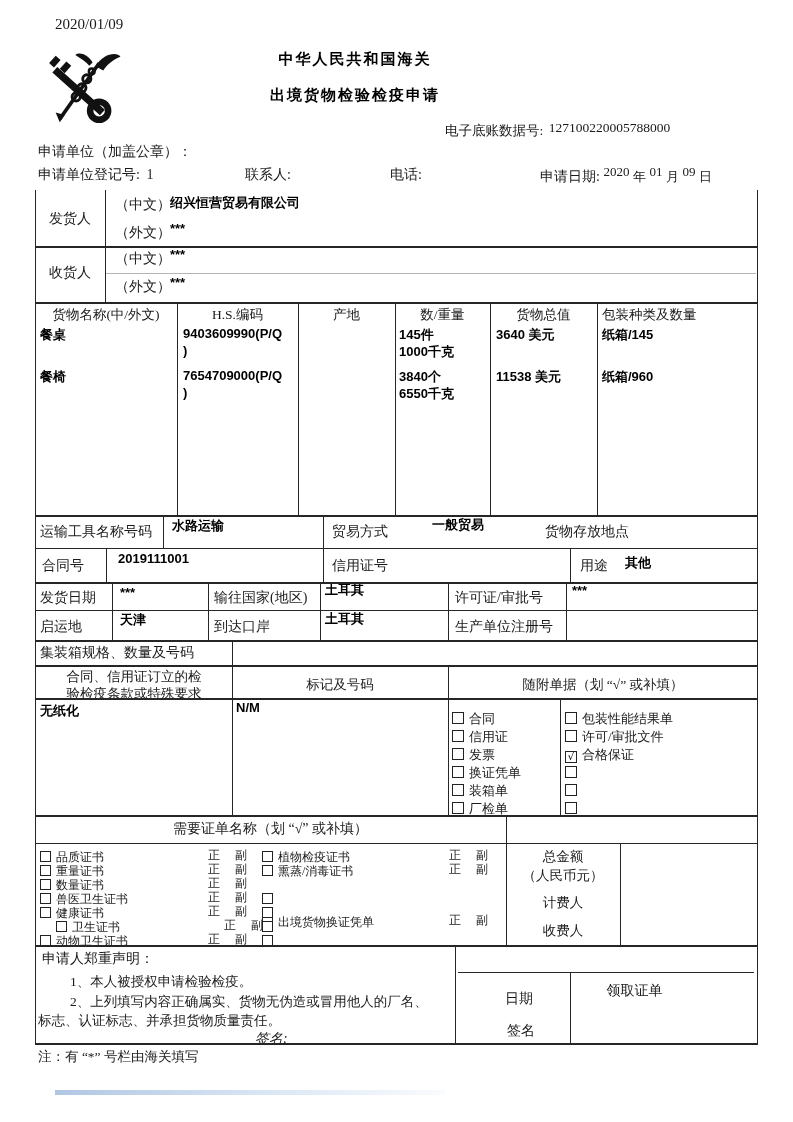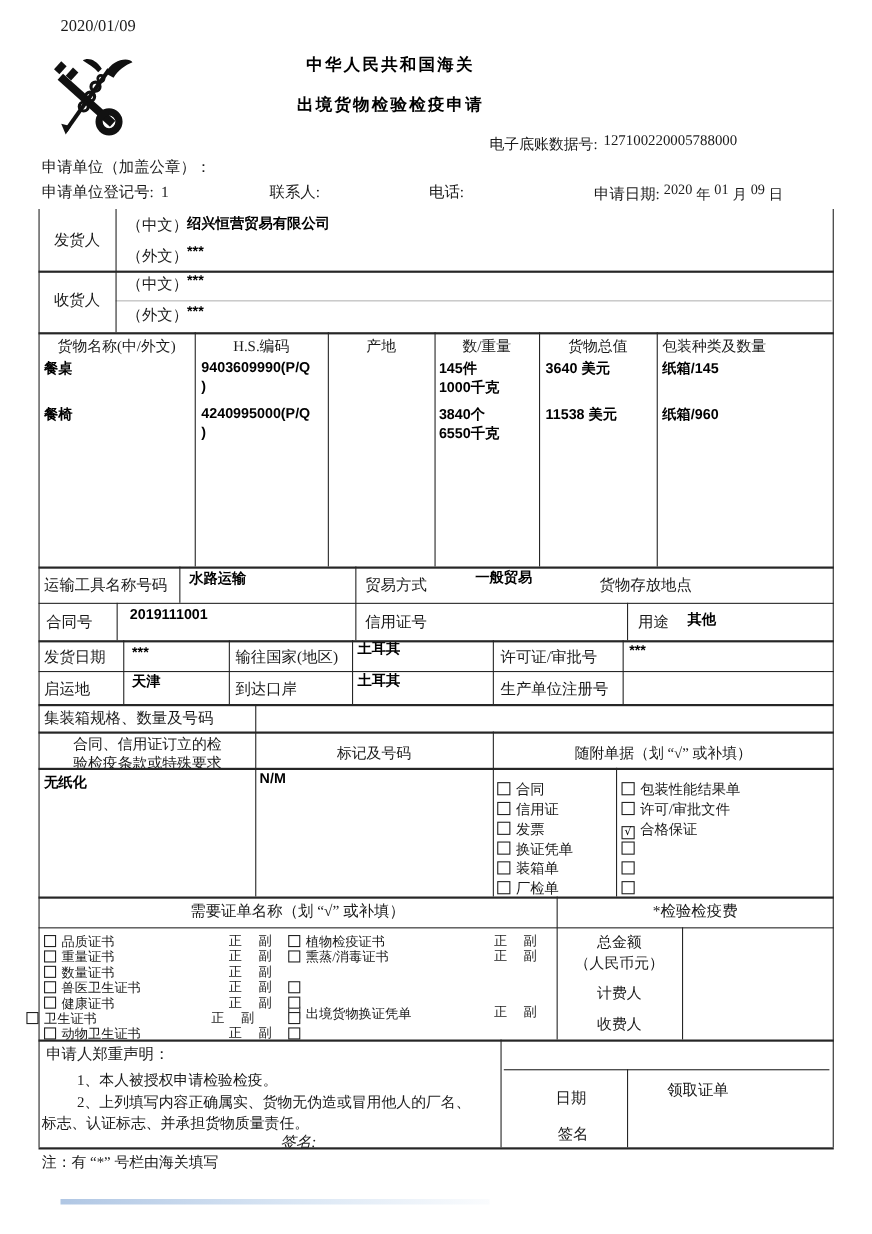--- a/index.html
+++ b/index.html
@@ -100,21 +100,21 @@
 
   <div class="pos f13 val" style="left:40px;  top:326px;">餐桌</div>
   <div class="pos f13 val" style="left:183px; top:326px;">9403609990(P/Q</div>
   <div class="pos f13 val" style="left:183px; top:343px;">)</div>
   <div class="pos f13 val" style="left:399px; top:326px;">145件</div>
   <div class="pos f13 val" style="left:399px; top:343px;">1000千克</div>
   <div class="pos f13 val" style="left:496px; top:326px;">3640 美元</div>
   <div class="pos f13 val" style="left:602px; top:326px;">纸箱/145</div>
 
   <div class="pos f13 val" style="left:40px;  top:368px;">餐椅</div>
-  <div class="pos f13 val" style="left:183px; top:368px;">4240995000(P/Q</div>
+  <div class="pos f13 val" style="left:183px; top:368px;">7654709000(P/Q</div>
   <div class="pos f13 val" style="left:183px; top:385px;">)</div>
   <div class="pos f13 val" style="left:399px; top:368px;">3840个</div>
   <div class="pos f13 val" style="left:399px; top:385px;">6550千克</div>
   <div class="pos f13 val" style="left:496px; top:368px;">11538 美元</div>
   <div class="pos f13 val" style="left:602px; top:368px;">纸箱/960</div>
 
   <div class="pos f14 lbl" style="left:40px;  top:523px;">运输工具名称号码</div>
   <div class="pos f13 val" style="left:172px; top:517px;">水路运输</div>
   <div class="pos f14 lbl" style="left:332px; top:523px;">贸易方式</div>
   <div class="pos f13 val" style="left:432px; top:516px;">一般贸易</div>
@@ -161,28 +161,27 @@
   <div class="row-item" style="left:452px; top:799px;"><span class="cb"></span><span class="lbl f13">厂检单</span></div>
 
   <div class="row-item" style="left:565px; top:709px;"><span class="cb"></span><span class="lbl f13">包装性能结果单</span></div>
   <div class="row-item" style="left:565px; top:727px;"><span class="cb"></span><span class="lbl f13">许可/审批文件</span></div>
   <div class="row-item" style="left:565px; top:745px;"><span class="cb">√</span><span class="lbl f13">合格保证</span></div>
   <div class="row-item" style="left:565px; top:763px;"><span class="cb"></span><span class="lbl f13"></span></div>
   <div class="row-item" style="left:565px; top:781px;"><span class="cb"></span><span class="lbl f13"></span></div>
   <div class="row-item" style="left:565px; top:799px;"><span class="cb"></span><span class="lbl f13"></span></div>
 
   <div class="pos ctr f14 lbl" style="left:35px;  top:820px; width:471px;">需要证单名称（划 “√” 或补填）</div>
-  <div class="pos ctr f14 lbl" style="left:506px; top:820px; width:252px;">*检验检疫费</div>
 
   <div class="row-item" style="left:40px; top:847px; width:220px;"><span class="cb sm"></span><span class="lbl f12">品质证书</span><span class="lbl f12 pos" style="left:168px;">正</span><span class="lbl f12 pos" style="left:195px;">副</span></div>
   <div class="row-item" style="left:40px; top:861px; width:220px;"><span class="cb sm"></span><span class="lbl f12">重量证书</span><span class="lbl f12 pos" style="left:168px;">正</span><span class="lbl f12 pos" style="left:195px;">副</span></div>
   <div class="row-item" style="left:40px; top:875px; width:220px;"><span class="cb sm"></span><span class="lbl f12">数量证书</span><span class="lbl f12 pos" style="left:168px;">正</span><span class="lbl f12 pos" style="left:195px;">副</span></div>
   <div class="row-item" style="left:40px; top:889px; width:220px;"><span class="cb sm"></span><span class="lbl f12">兽医卫生证书</span><span class="lbl f12 pos" style="left:168px;">正</span><span class="lbl f12 pos" style="left:195px;">副</span></div>
   <div class="row-item" style="left:40px; top:903px; width:220px;"><span class="cb sm"></span><span class="lbl f12">健康证书</span><span class="lbl f12 pos" style="left:168px;">正</span><span class="lbl f12 pos" style="left:195px;">副</span></div>
-  <div class="row-item" style="left:24px; top:917px; width:220px;"><span class="cb sm"></span><span class="lbl f12">卫生证书</span><span class="lbl f12 pos" style="left:168px;">正</span><span class="lbl f12 pos" style="left:195px;">副</span></div>
+  <div class="row-item" style="left:56px; top:917px; width:220px;"><span class="cb sm"></span><span class="lbl f12">卫生证书</span><span class="lbl f12 pos" style="left:168px;">正</span><span class="lbl f12 pos" style="left:195px;">副</span></div>
   <div class="row-item" style="left:40px; top:931px; width:220px;"><span class="cb sm"></span><span class="lbl f12">动物卫生证书</span><span class="lbl f12 pos" style="left:168px;">正</span><span class="lbl f12 pos" style="left:195px;">副</span></div>
 
   <div class="row-item" style="left:262px; top:847px; width:240px;"><span class="cb sm"></span><span class="lbl f12">植物检疫证书</span><span class="lbl f12 pos" style="left:187px;">正</span><span class="lbl f12 pos" style="left:214px;">副</span></div>
   <div class="row-item" style="left:262px; top:861px; width:240px;"><span class="cb sm"></span><span class="lbl f12">熏蒸/消毒证书</span><span class="lbl f12 pos" style="left:187px;">正</span><span class="lbl f12 pos" style="left:214px;">副</span></div>
   <div class="row-item" style="left:262px; top:912px; width:240px;"><span class="cb sm"></span><span class="lbl f12">出境货物换证凭单</span><span class="lbl f12 pos" style="left:187px;">正</span><span class="lbl f12 pos" style="left:214px;">副</span></div>
   <div class="row-item" style="left:262px; top:889px;"><span class="cb sm"></span></div>
   <div class="row-item" style="left:262px; top:903px;"><span class="cb sm"></span></div>
   <div class="row-item" style="left:262px; top:917px;"><span class="cb sm"></span></div>
   <div class="row-item" style="left:262px; top:931px;"><span class="cb sm"></span></div>
 

